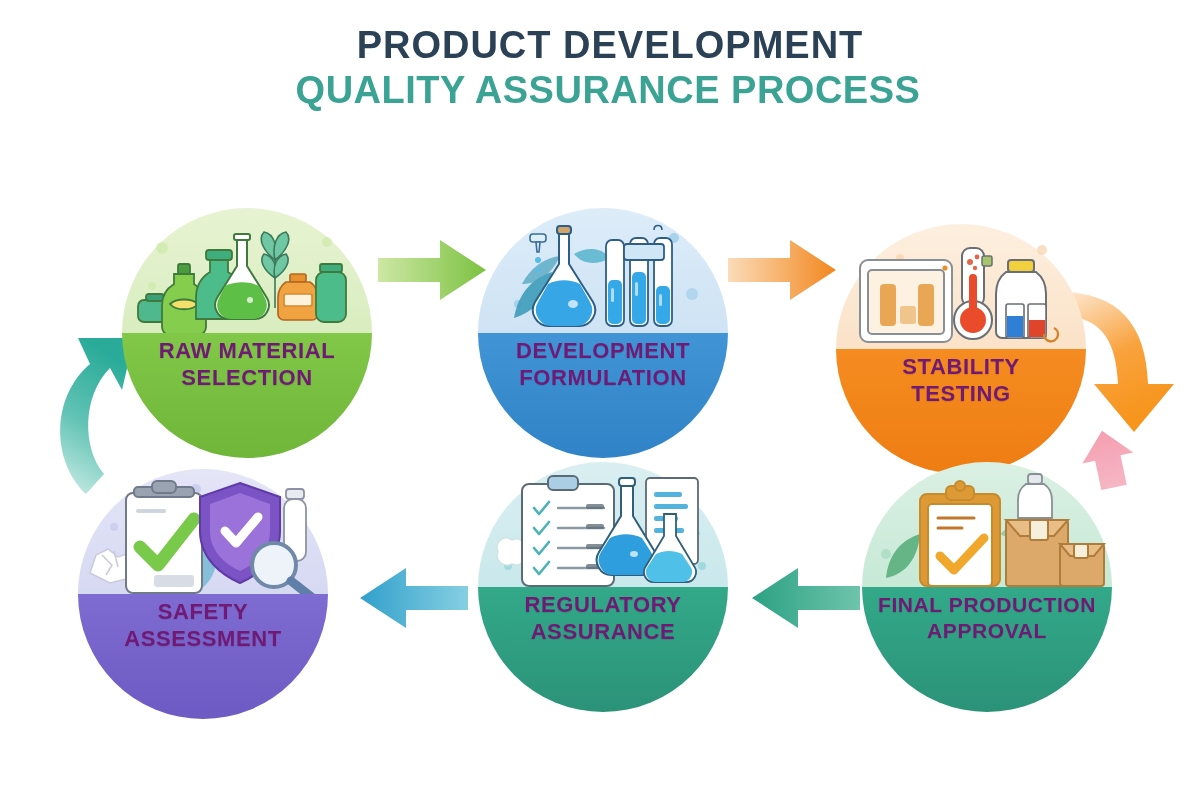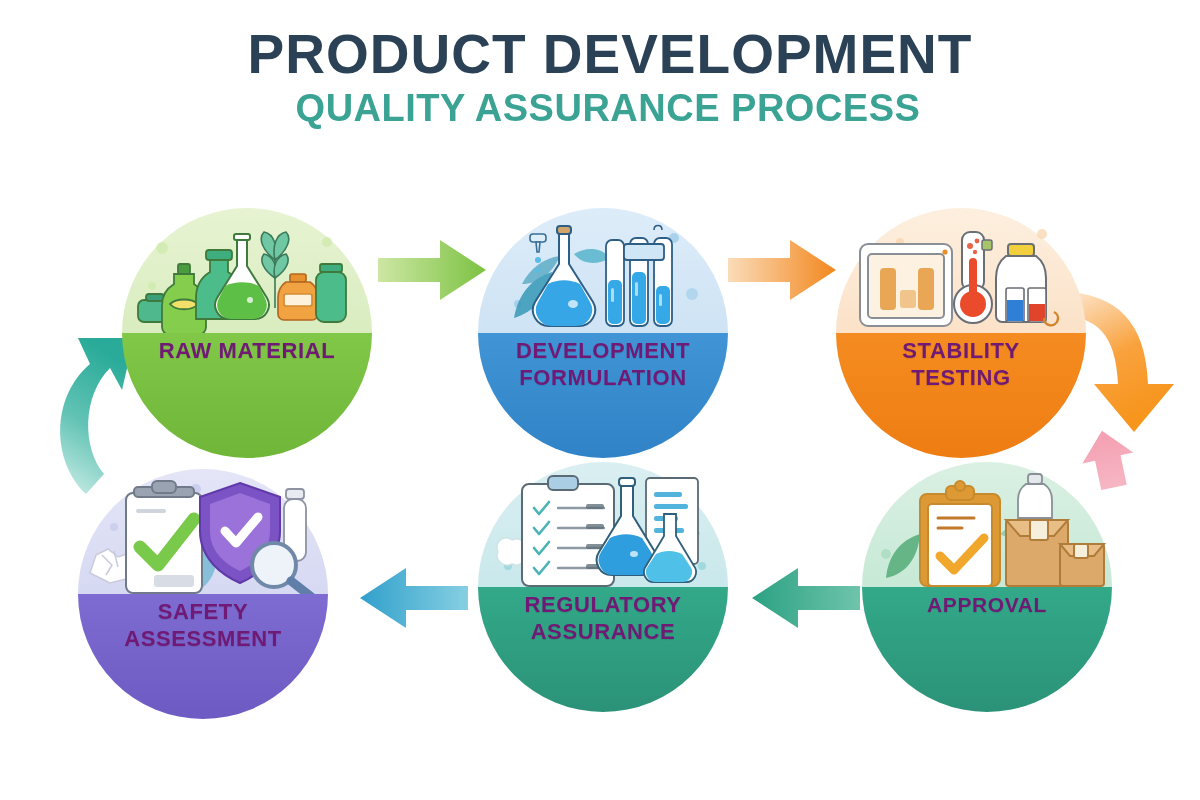--- a/index.html
+++ b/index.html
@@ -17,21 +17,21 @@
 
   
   .header {
     position: absolute;
     top: 26px;
     left: 0;
     width: 1200px;
     text-align: center;
   }
   .title {
-    font-size: 55px;
+    font-size: 38px;
     font-weight: bold;
     letter-spacing: 1px;
     color: #2b4256;
     line-height: 1.05;
     margin: 0;
     padding-left: 20px;
   }
   .subtitle {
     font-size: 38px;
     font-weight: bold;
@@ -236,20 +236,21 @@
       </g>
 
       <g stroke="#3f7a3c" stroke-width="1.8">
         <rect x="198" y="56" width="22" height="8" rx="2" fill="#3fae7e"></rect>
         <rect x="194" y="64" width="30" height="50" rx="8" fill="#4cbd8a"></rect>
       </g>
     </svg>
   </div>
   <div class="stage-label">
     <div>RAW MATERIAL</div>
+    <div>SELECTION</div>
   </div>
 </div>
 
 <div class="stage" style="left:478px; top:208px;">
   <div class="disc">
     <div class="disc-top" style="background:linear-gradient(180deg,#ddecf9 0%,#cee3f4 100%);"></div>
     <div class="disc-bottom" style="background:linear-gradient(180deg,#4195d6 0%,#2f83c6 100%);"></div>
   </div>
   <div class="art">
     <svg viewBox="0 0 250 125" xmlns="http://www.w3.org/2000/svg">
@@ -302,21 +303,21 @@
       </g>
       <path d="M176,22 c0,-6 8,-6 8,0" stroke="#2d5f86" stroke-width="1.6" fill="none"></path>
     </svg>
   </div>
   <div class="stage-label">
     <div>DEVELOPMENT</div>
     <div>FORMULATION</div>
   </div>
 </div>
 
-<div class="stage" style="left:836px; top:208px;">
+<div class="stage" style="left:836px; top:224px;">
   <div class="disc">
     <div class="disc-top" style="background:linear-gradient(180deg,#fdefdf 0%,#fbe2c8 100%);"></div>
     <div class="disc-bottom" style="background:linear-gradient(180deg,#f58c21 0%,#ee7d12 100%);"></div>
   </div>
   <div class="art">
     <svg viewBox="0 0 250 125" xmlns="http://www.w3.org/2000/svg">
       <circle cx="30" cy="78" r="5" fill="#f6d3a8" opacity=".8"></circle>
       <circle cx="64" cy="34" r="4" fill="#f6d3a8" opacity=".7"></circle>
       <circle cx="206" cy="26" r="5" fill="#f6d3a8" opacity=".7"></circle>
 
@@ -401,20 +402,21 @@
         <rect x="212" y="82" width="14" height="14" rx="2" fill="#f6efdc"></rect>
       </g>
 
       <g stroke="#8a9098" stroke-width="1.8" fill="#ffffff">
         <rect x="166" y="12" width="14" height="10" rx="3" fill="#e6e9ec"></rect>
         <path d="M164,22 h18 c6,4 8,10 8,16 v18 h-34 v-18 c0,-6 2,-12 8,-16 z"></path>
       </g>
     </svg>
   </div>
   <div class="stage-label" style="font-size:21px;">
+    <div>FINAL PRODUCTION</div>
     <div>APPROVAL</div>
   </div>
 </div>
 
 <div class="stage" style="left:478px; top:462px;">
   <div class="disc">
     <div class="disc-top" style="background:linear-gradient(180deg,#daeff2 0%,#c9e8eb 100%);"></div>
     <div class="disc-bottom" style="background:linear-gradient(180deg,#33a989 0%,#2b9278 100%);"></div>
   </div>
   <div class="art">

